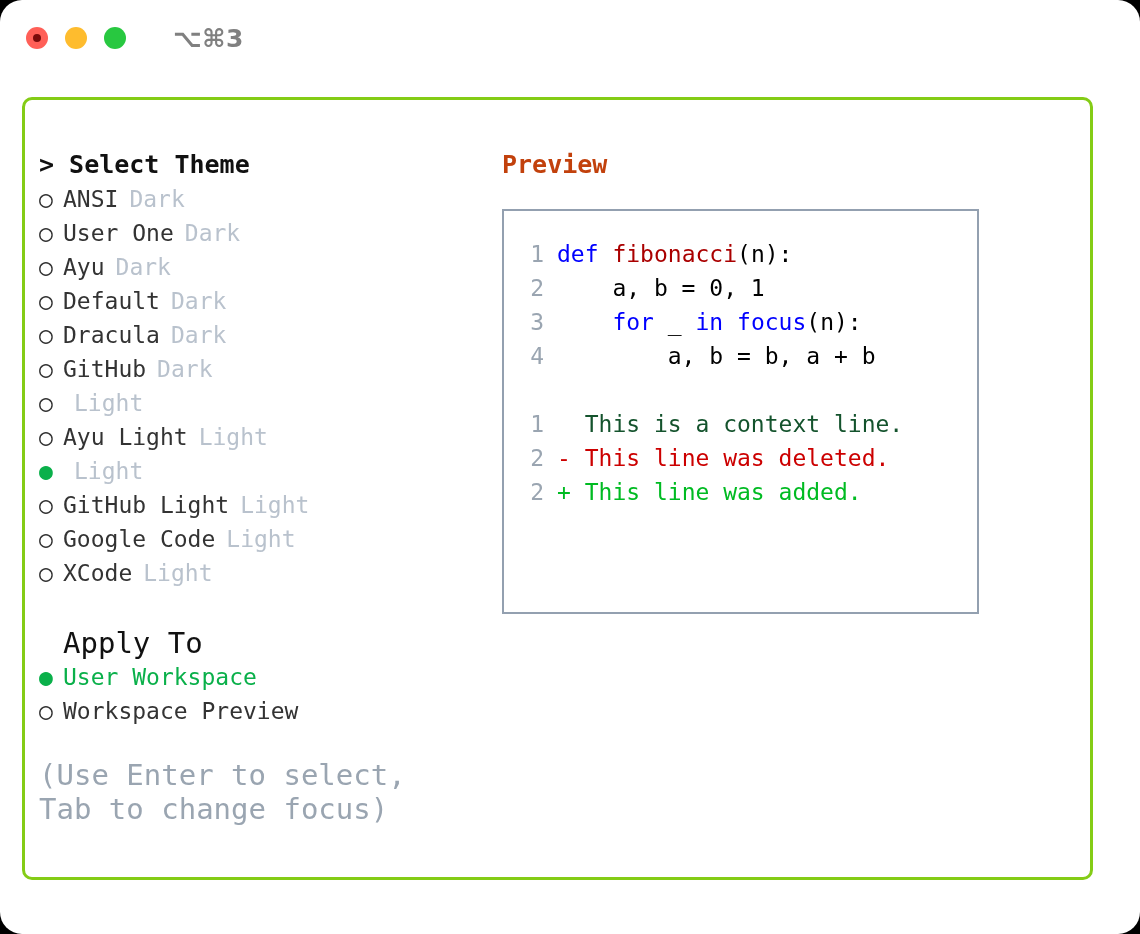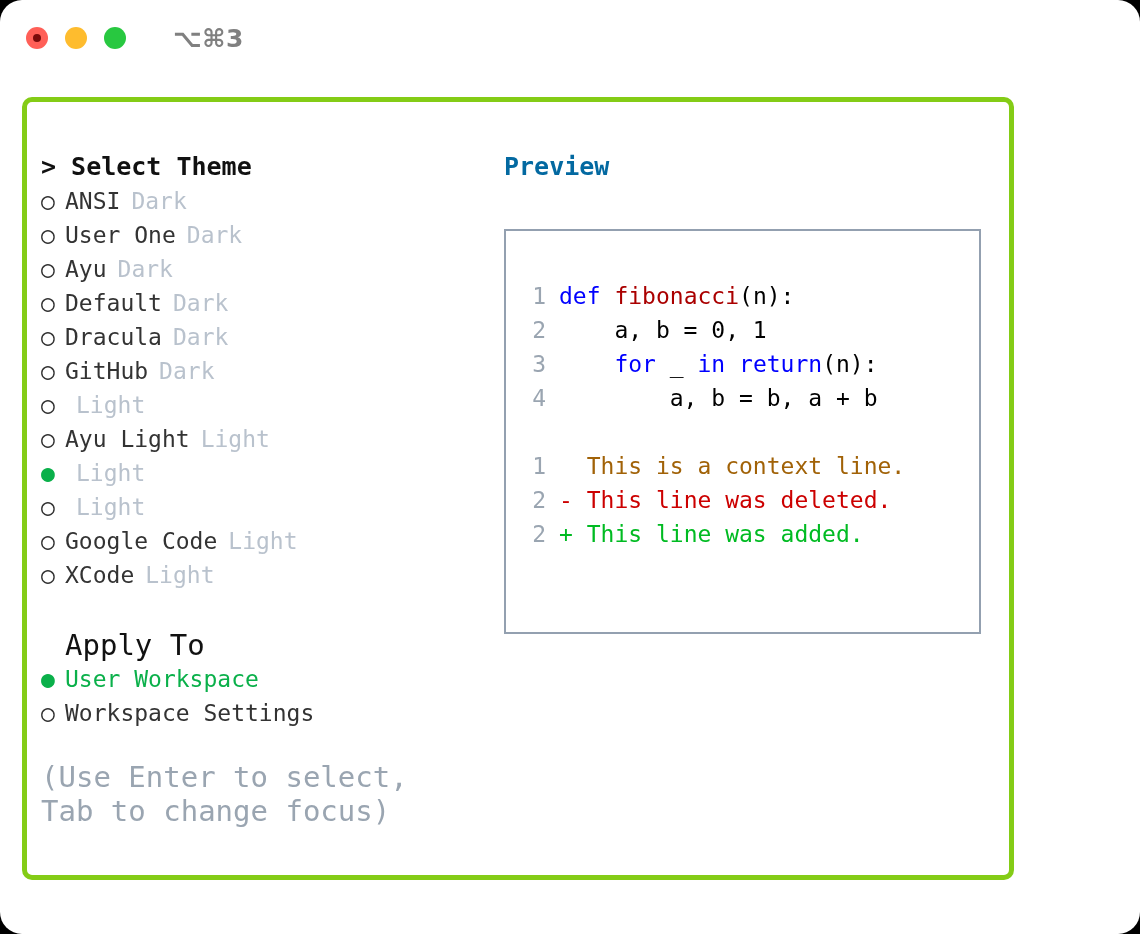--- a/index.html
+++ b/index.html
@@ -69,23 +69,23 @@
     color: #808080;
     letter-spacing: 0.5px;
     font-family: "DejaVu Sans", "Liberation Sans", sans-serif;
   }
 
   
   .panel {
     position: absolute;
     left: 22px;
     top: 97px;
-    width: 992px;
+    width: 1071px;
     height: 783px;
-    border: 5px solid #84cc16;
+    border: 3px solid #84cc16;
     border-radius: 10px;
     box-sizing: border-box;
     background: #ffffff;
   }
 
   
   .left-col {
     position: absolute;
     left: 14px;
     top: 48px;
@@ -148,53 +148,53 @@
   
   .right-col {
     position: absolute;
     left: 477px;
     top: 48px;
     width: 500px;
   }
   .preview-title {
     font-size: 25px;
     font-weight: bold;
-    color: #0369a1;
+    color: #c2410c;
     height: 34px;
     line-height: 34px;
     white-space: pre;
   }
   .preview-box {
-    margin-top: 45px;
+    margin-top: 27px;
     width: 477px;
     height: 405px;
     border: 2px solid #93a0b0;
     box-sizing: border-box;
     background: #ffffff;
-    padding: 48px 0 0 14px;
+    padding: 26px 0 0 14px;
   }
   .code-line {
     height: 34px;
     line-height: 34px;
     font-size: 23px;
     white-space: pre;
     color: #000000;
   }
   .ln {
     display: inline-block;
     width: 26px;
     text-align: right;
     color: #9aa5b1;
     margin-right: 13px;
   }
   .kw    { color: #0000ff; }
   .fn    { color: #aa0000; }
   .plain { color: #000000; }
   .spacer-line { height: 34px; }
-  .diff-ctx { color: #a16207; }
+  .diff-ctx { color: #14532d; }
   .diff-del { color: #cc0000; }
   .diff-add { color: #00bb22; }
 </style>
 </head>
 <body>
 
 <div class="window">
 
   <div class="titlebar">
     <div class="lights">
@@ -214,43 +214,43 @@
       <div id="theme-list">
           <div class="row"><span class="bullet bullet-off">○</span><span class="row-label">ANSI</span><span class="row-tag">Dark</span></div>
           <div class="row"><span class="bullet bullet-off">○</span><span class="row-label">User One</span><span class="row-tag">Dark</span></div>
           <div class="row"><span class="bullet bullet-off">○</span><span class="row-label">Ayu</span><span class="row-tag">Dark</span></div>
           <div class="row"><span class="bullet bullet-off">○</span><span class="row-label">Default</span><span class="row-tag">Dark</span></div>
           <div class="row"><span class="bullet bullet-off">○</span><span class="row-label">Dracula</span><span class="row-tag">Dark</span></div>
           <div class="row"><span class="bullet bullet-off">○</span><span class="row-label">GitHub</span><span class="row-tag">Dark</span></div>
           <div class="row"><span class="bullet bullet-off">○</span><span class="row-tag">Light</span></div>
           <div class="row"><span class="bullet bullet-off">○</span><span class="row-label">Ayu Light</span><span class="row-tag">Light</span></div>
           <div class="row selected"><span class="bullet bullet-on">●</span><span class="row-tag">Light</span></div>
-          <div class="row"><span class="bullet bullet-off">○</span><span class="row-tag">Light</span></div>
+          <div class="row"><span class="bullet bullet-off">○</span><span class="row-label">GitHub Light</span><span class="row-tag">Light</span></div>
           <div class="row"><span class="bullet bullet-off">○</span><span class="row-label">Google Code</span><span class="row-tag">Light</span></div>
           <div class="row"><span class="bullet bullet-off">○</span><span class="row-label">XCode</span><span class="row-tag">Light</span></div>
         </div>
 
       <div class="group-gap"></div>
 
       <div class="apply-title">Apply To</div>
       <div id="apply-list">
           <div class="row selected"><span class="bullet bullet-on">●</span><span class="row-label">User Workspace</span></div>
-          <div class="row"><span class="bullet bullet-off">○</span><span class="row-label">Workspace Settings</span></div>
+          <div class="row"><span class="bullet bullet-off">○</span><span class="row-label">Workspace Preview</span></div>
         </div>
 
       <div class="hint">(Use Enter to select, Tab to change focus)</div>
     </div>
 
     <div class="right-col">
       <div class="preview-title">Preview</div>
       <div class="preview-box">
         <div id="code-block">
             <div class="code-line"><span class="ln">1</span><span class="kw">def</span><span class="plain"> </span><span class="fn">fibonacci</span><span class="plain">(n):</span></div>
             <div class="code-line"><span class="ln">2</span><span class="plain">    a, b = 0, 1</span></div>
-            <div class="code-line"><span class="ln">3</span><span class="plain">    </span><span class="kw">for</span><span class="plain"> _ </span><span class="kw">in</span><span class="plain"> </span><span class="kw">return</span><span class="plain">(n):</span></div>
+            <div class="code-line"><span class="ln">3</span><span class="plain">    </span><span class="kw">for</span><span class="plain"> _ </span><span class="kw">in</span><span class="plain"> </span><span class="kw">focus</span><span class="plain">(n):</span></div>
             <div class="code-line"><span class="ln">4</span><span class="plain">        a, b = b, a + b</span></div>
           </div>
         <div class="spacer-line"></div>
         <div id="diff-block">
             <div class="code-line"><span class="ln">1</span><span class="diff-ctx"> </span><span class="diff-ctx"> This is a context line.</span></div>
             <div class="code-line"><span class="ln">2</span><span class="diff-del">-</span><span class="diff-del"> This line was deleted.</span></div>
             <div class="code-line"><span class="ln">2</span><span class="diff-add">+</span><span class="diff-add"> This line was added.</span></div>
           </div>
       </div>
     </div>

